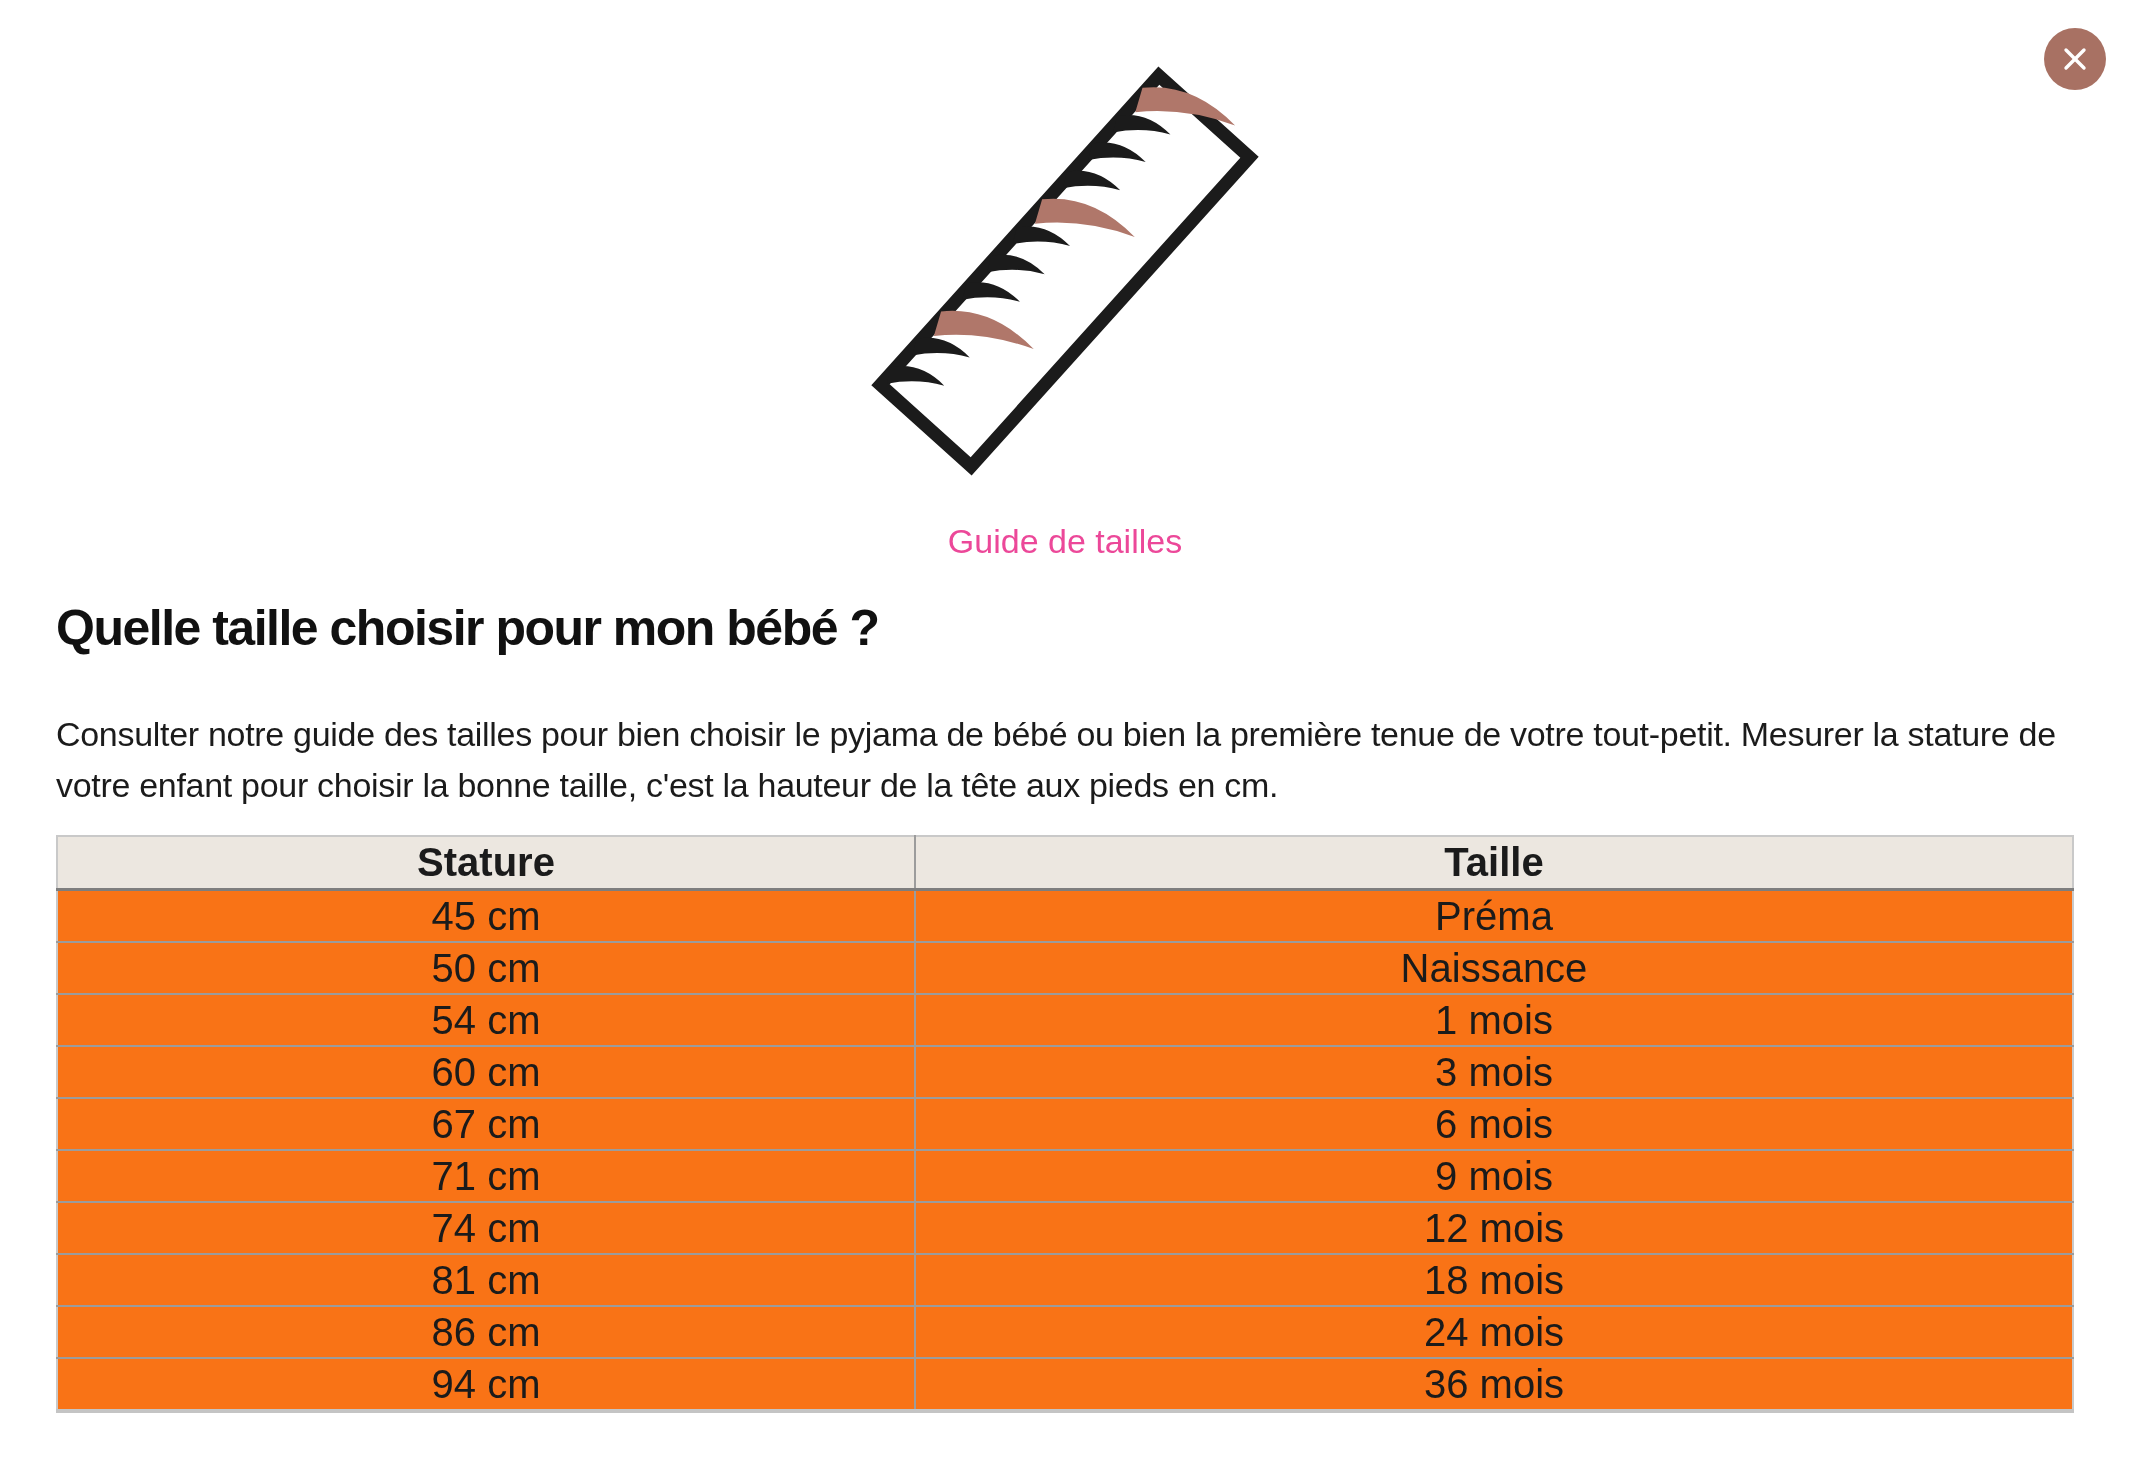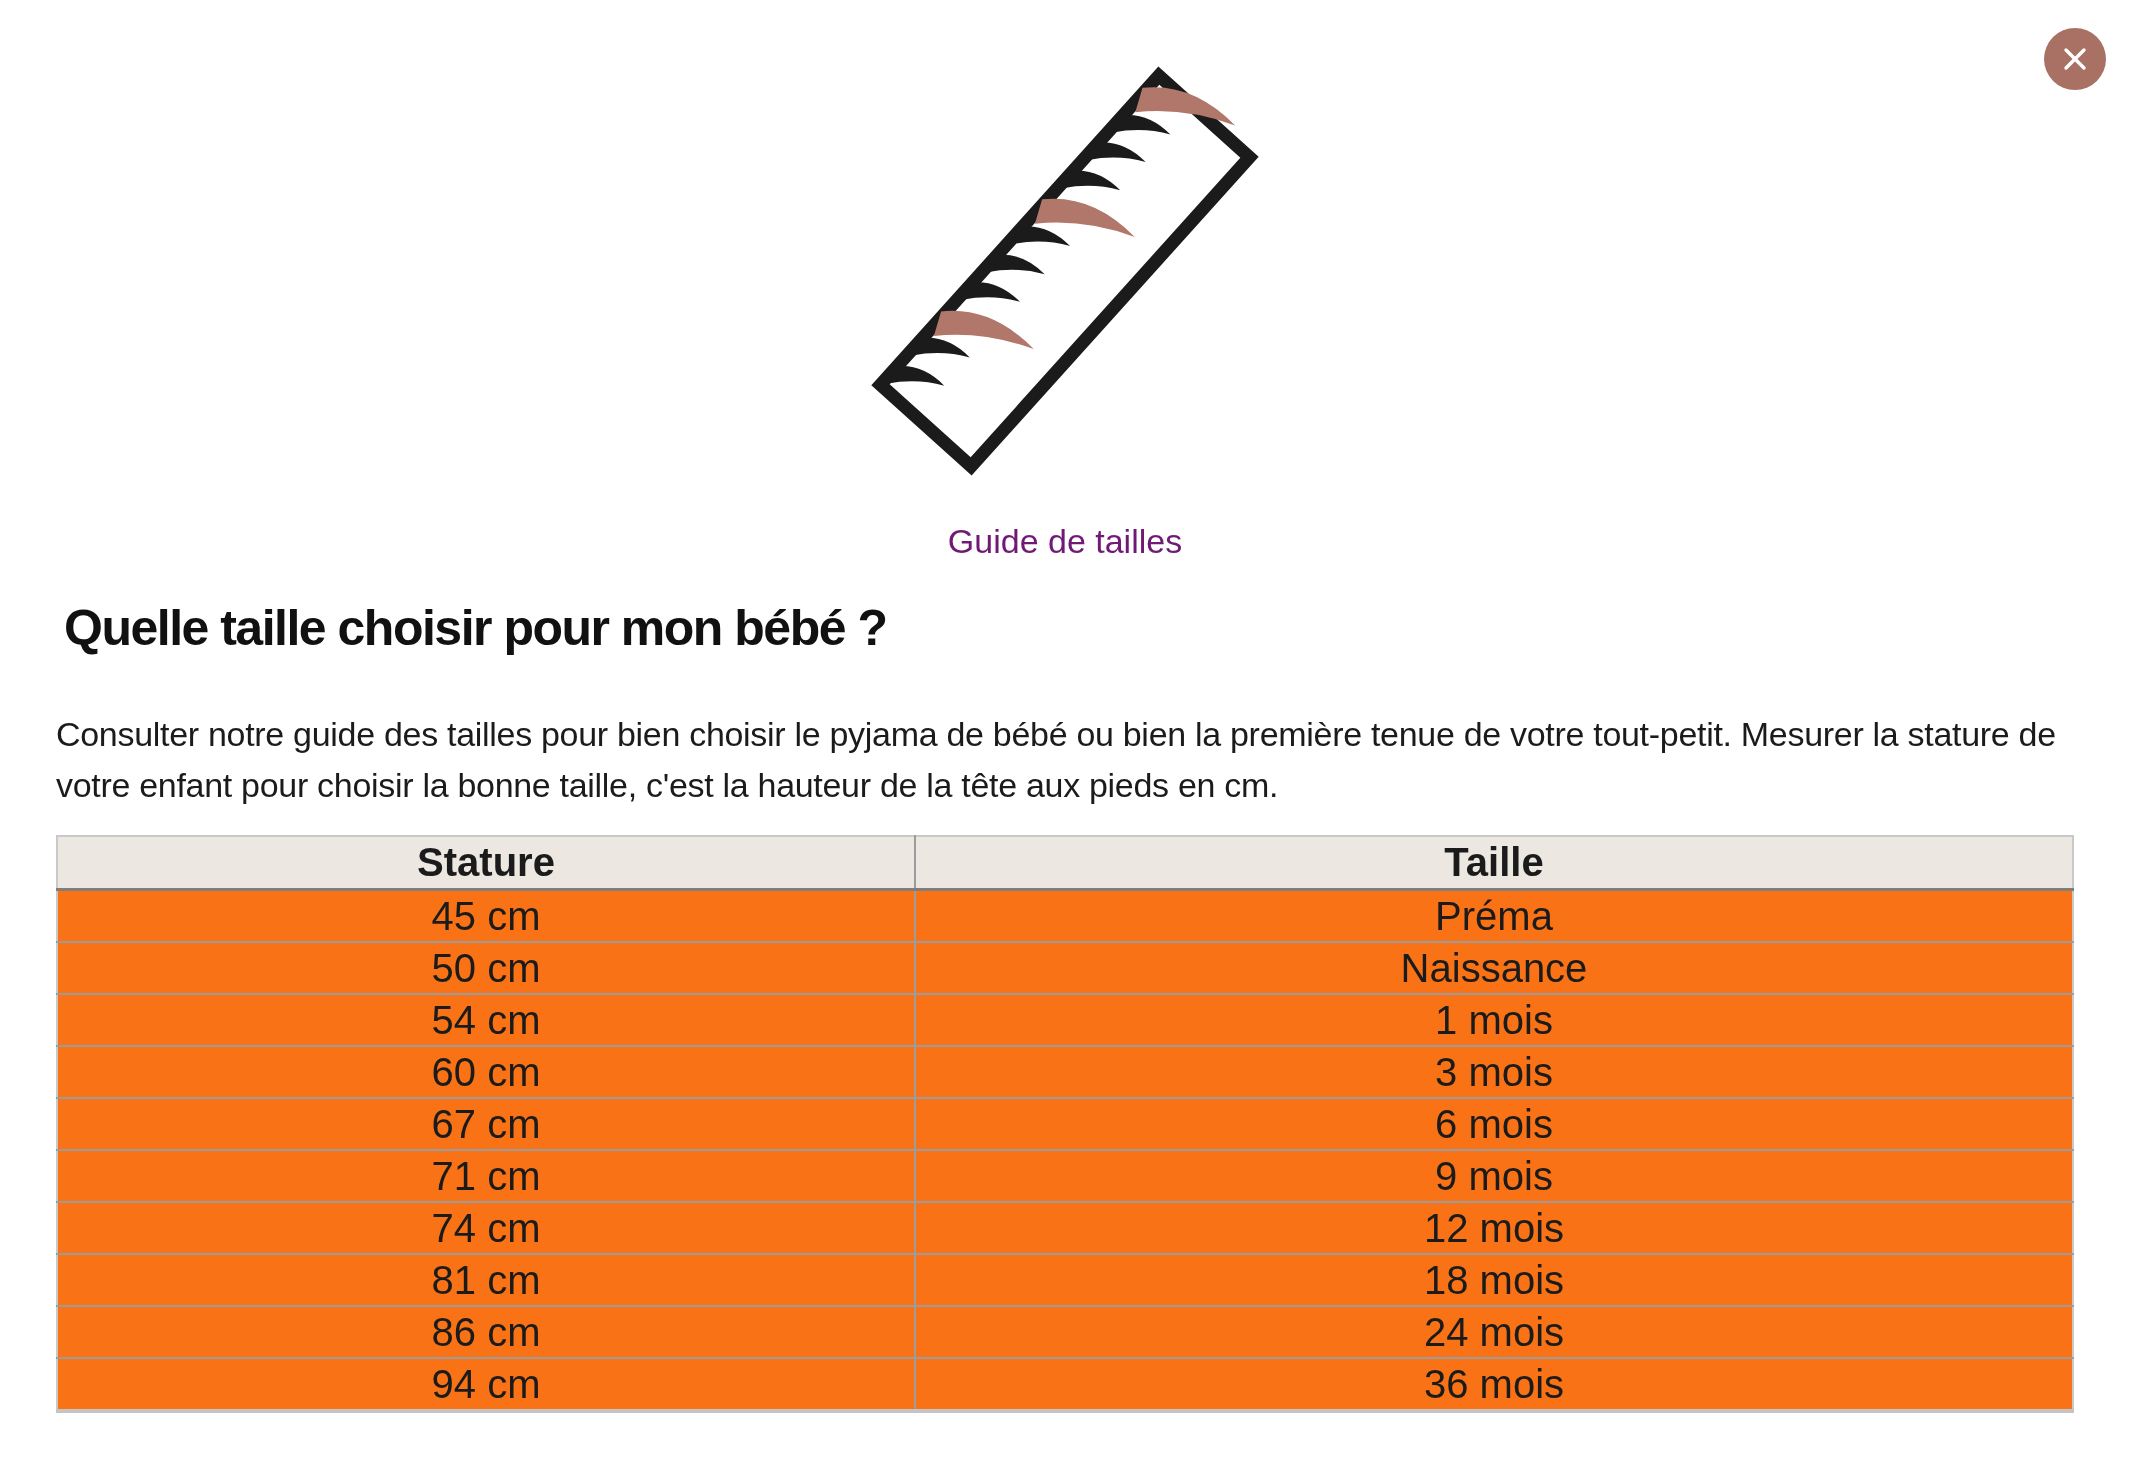--- a/index.html
+++ b/index.html
@@ -25,25 +25,25 @@
     width: 390px;
     margin: 66px auto 0 auto;
     text-align: center;
   }
   .figure svg { display: block; }
   .figure-caption {
     text-align: center;
     font-size: 34px;
     line-height: 51px;
     margin-top: 40px;
-    color: #701a75;
+    color: #ec4899;
   }
   .content { padding: 0 56px; }
   .page-title {
-    margin: 30px 0 0 8px;
+    margin: 30px 0 0 0;
     font-size: 50px;
     font-weight: 700;
     letter-spacing: -1.5px;
     line-height: 62px;
     color: #111111;
   }
   .description {
     margin: 50px 0 16px 0;
     font-size: 34px;
     line-height: 51px;

